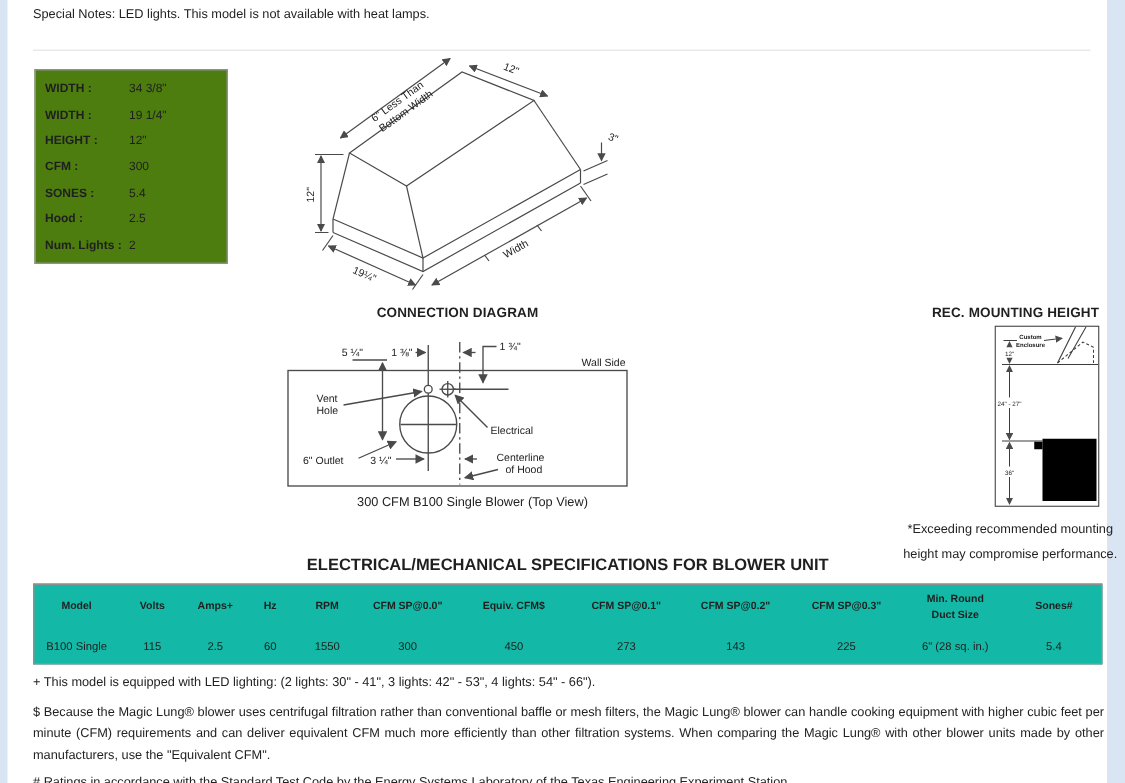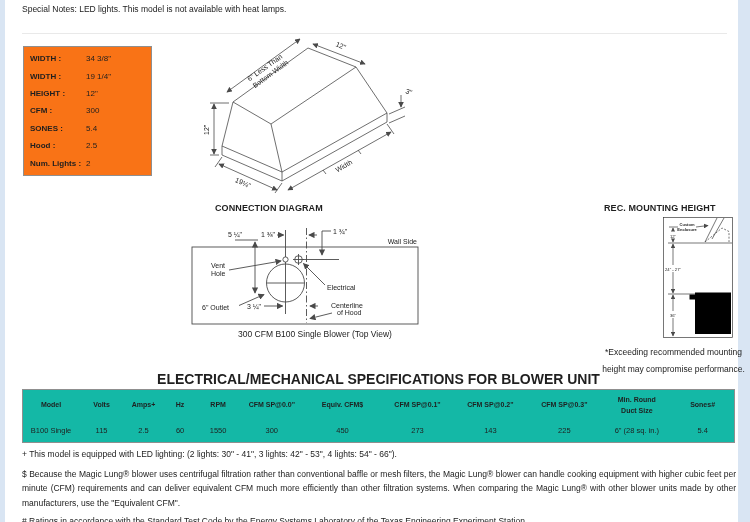--- a/index.html
+++ b/index.html
@@ -10,33 +10,33 @@
     color:#1f1f1f;
     position:relative;
     overflow:hidden;
   }
   .panel { position:absolute; left:5px; top:0; width:733px; height:522px; background:#ffffff; }
   .abs { position:absolute; }
   .note-top { left:22px; top:4px; font-size:8.5px; color:#222; }
   .divider { left:22px; top:33px; width:705px; height:1px; background:#e9e9e9; }
 
   
-  .specbox { left:23px; top:46px; width:129px; height:130px; border:1px solid #8f8f8f; background:#f97316;
+  .specbox { left:23px; top:46px; width:129px; height:130px; border:1px solid #8f8f8f; background:#4d7c0f;
              display:flex; flex-direction:column; justify-content:space-around; padding:3px 0 3px 6px; }
   .specrow { display:flex; white-space:nowrap; font-size:8px; align-items:baseline; }
   .specrow .lbl { font-weight:700; width:56px; flex:0 0 56px; }
   .specrow .val { font-weight:400; }
 
-  .diagram-title { font-weight:700; font-size:9px; text-align:left; letter-spacing:0.1px; }
+  .diagram-title { font-weight:700; font-size:9px; text-align:center; letter-spacing:0.1px; }
   .caption { font-size:8.5px; text-align:center; color:#222; }
 
   svg text { font-family:"Liberation Sans", sans-serif; fill:#222; }
 
   
-  .table-title { left:22px; top:371px; width:713px; font-size:14px; font-weight:700; text-align:center; }
+  .table-title { left:22px; top:371px; width:713px; font-size:11px; font-weight:700; text-align:center; }
   .etable { left:22px; top:389px; width:713px; height:54px; border:1px solid #8f8f8f; background:#14b8a6;
             display:flex; flex-direction:column; font-size:7.5px; }
   .erow { display:flex; width:100%; }
   .erow.head { height:30px; font-weight:700; font-size:7px; }
   .erow.body { height:22px; }
   .ecell { display:flex; flex-direction:column; align-items:center; justify-content:center; text-align:center; line-height:1.6; }
 
   
   .footnotes { left:22px; top:447px; width:714px; font-size:8.5px; color:#222; }
   .footnotes p { margin:0 0 5px 0; line-height:14.5px; }

